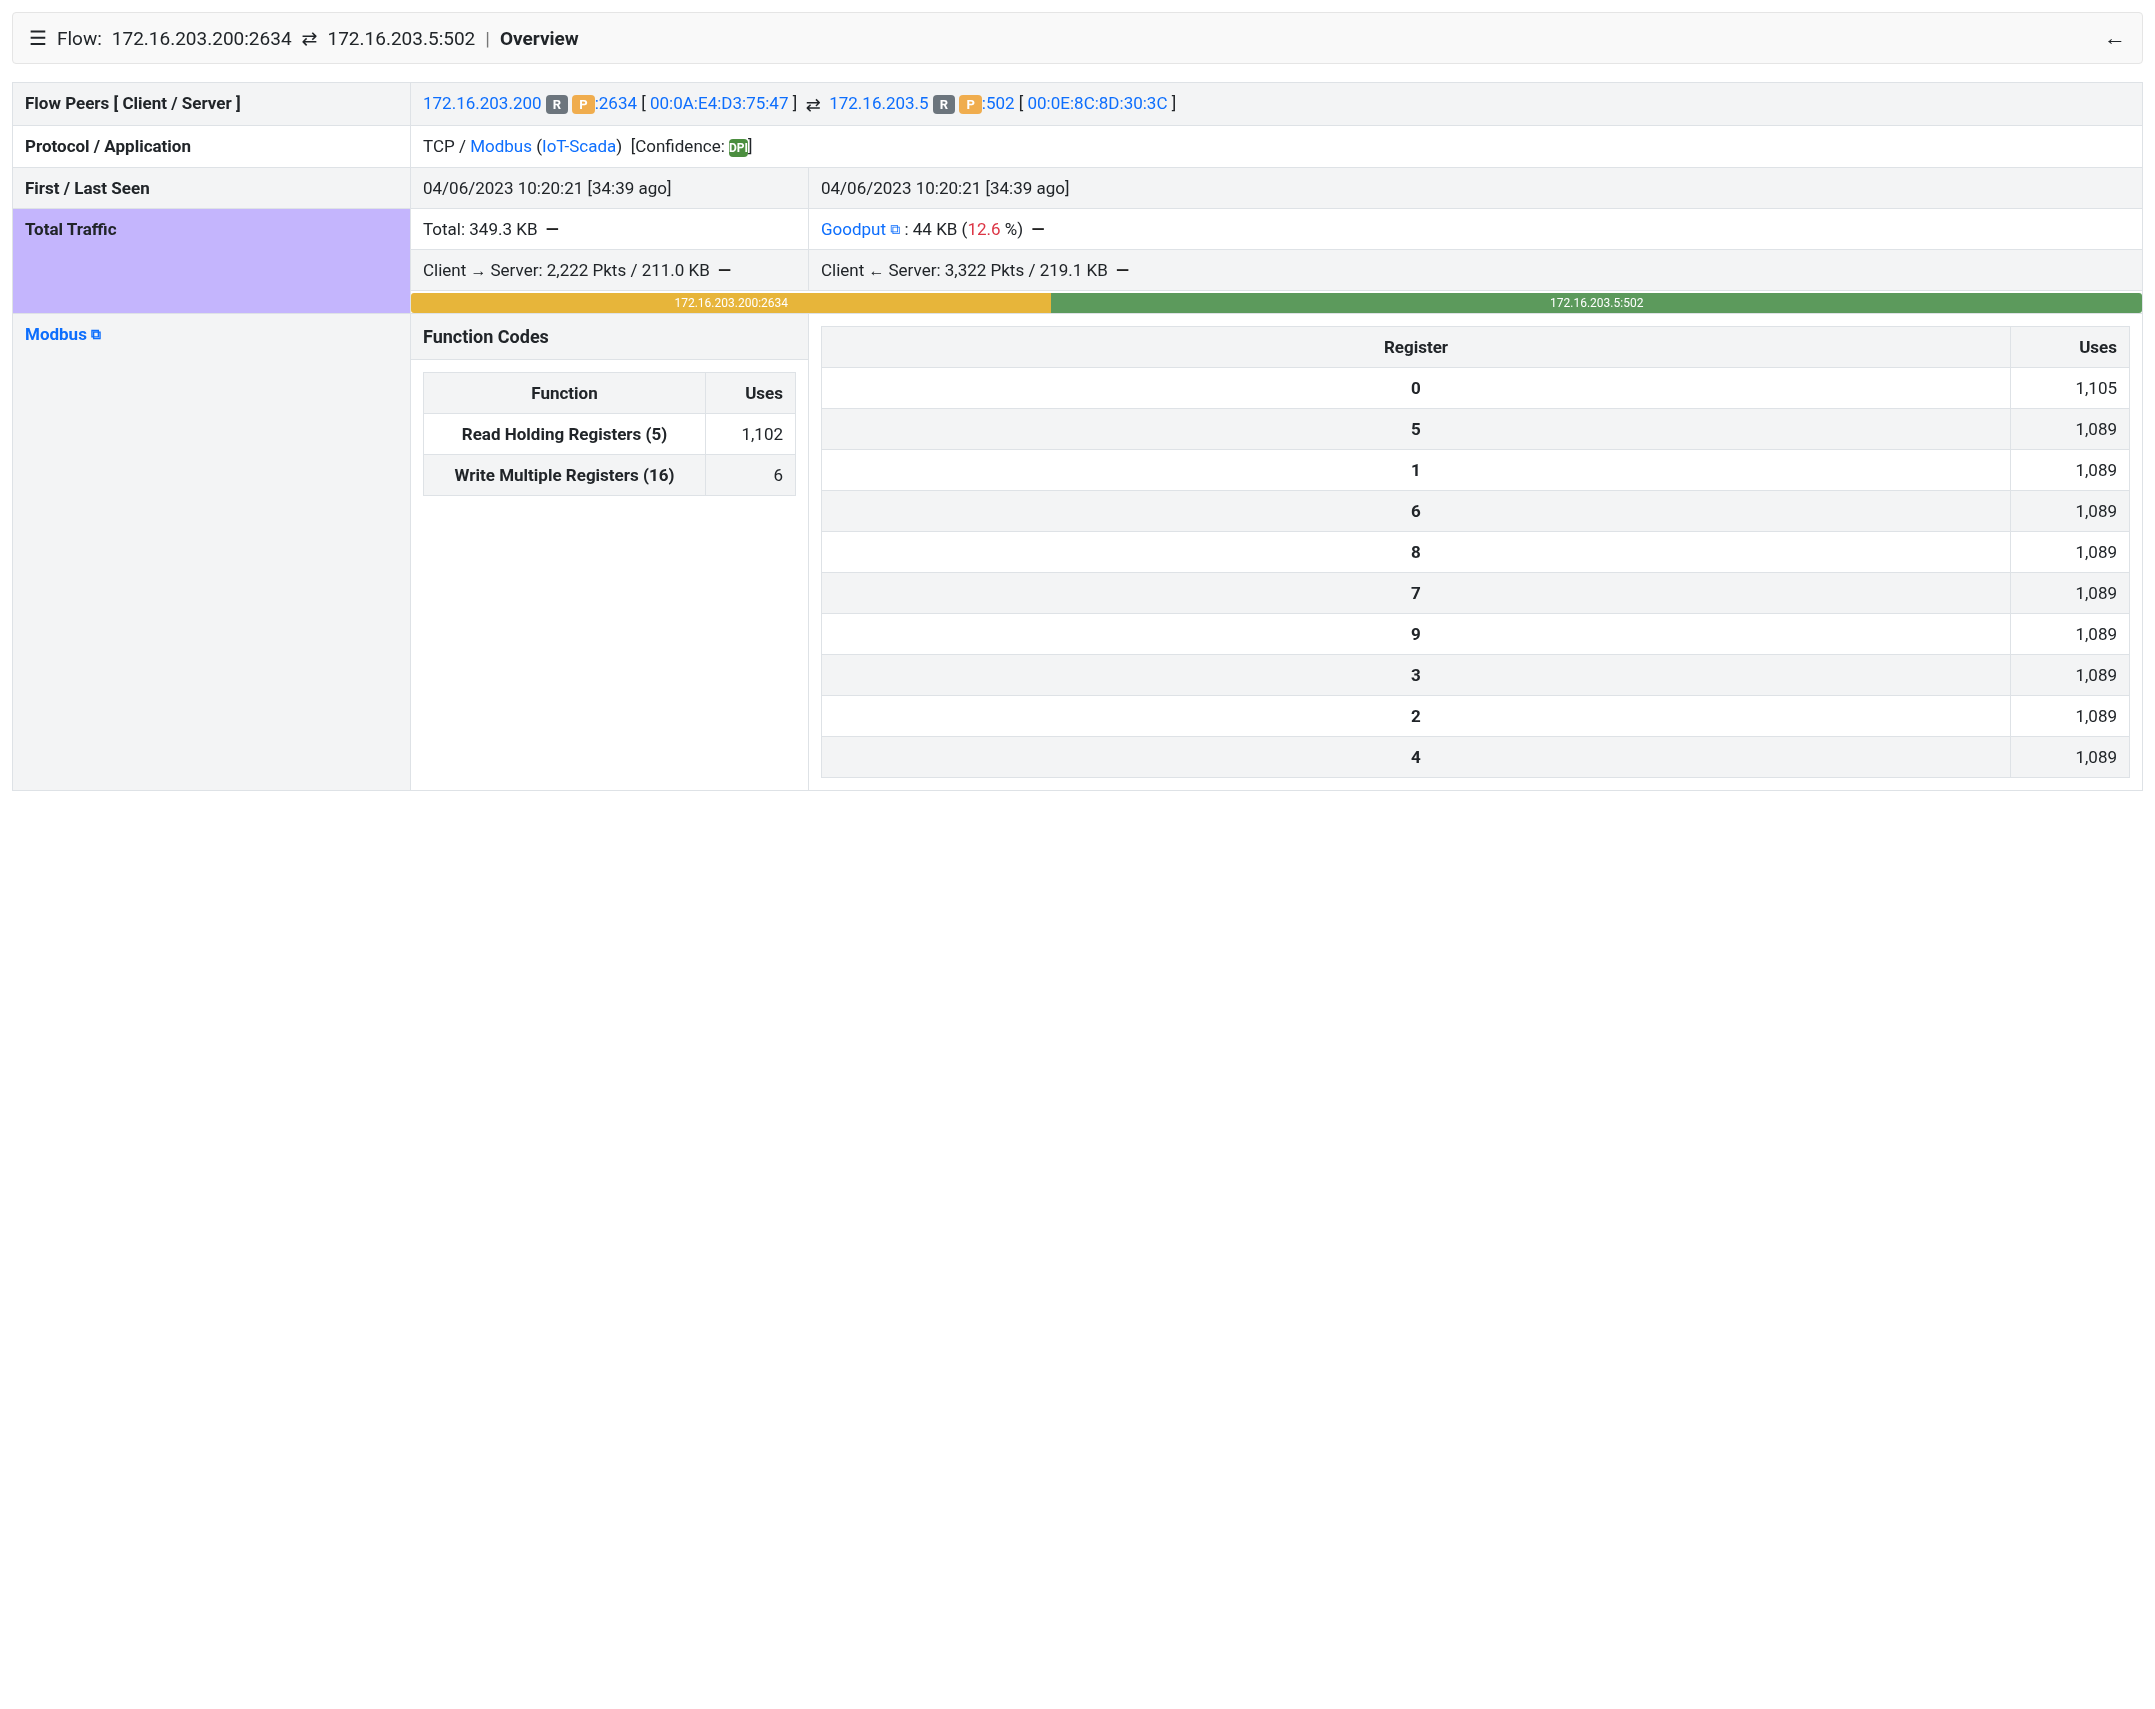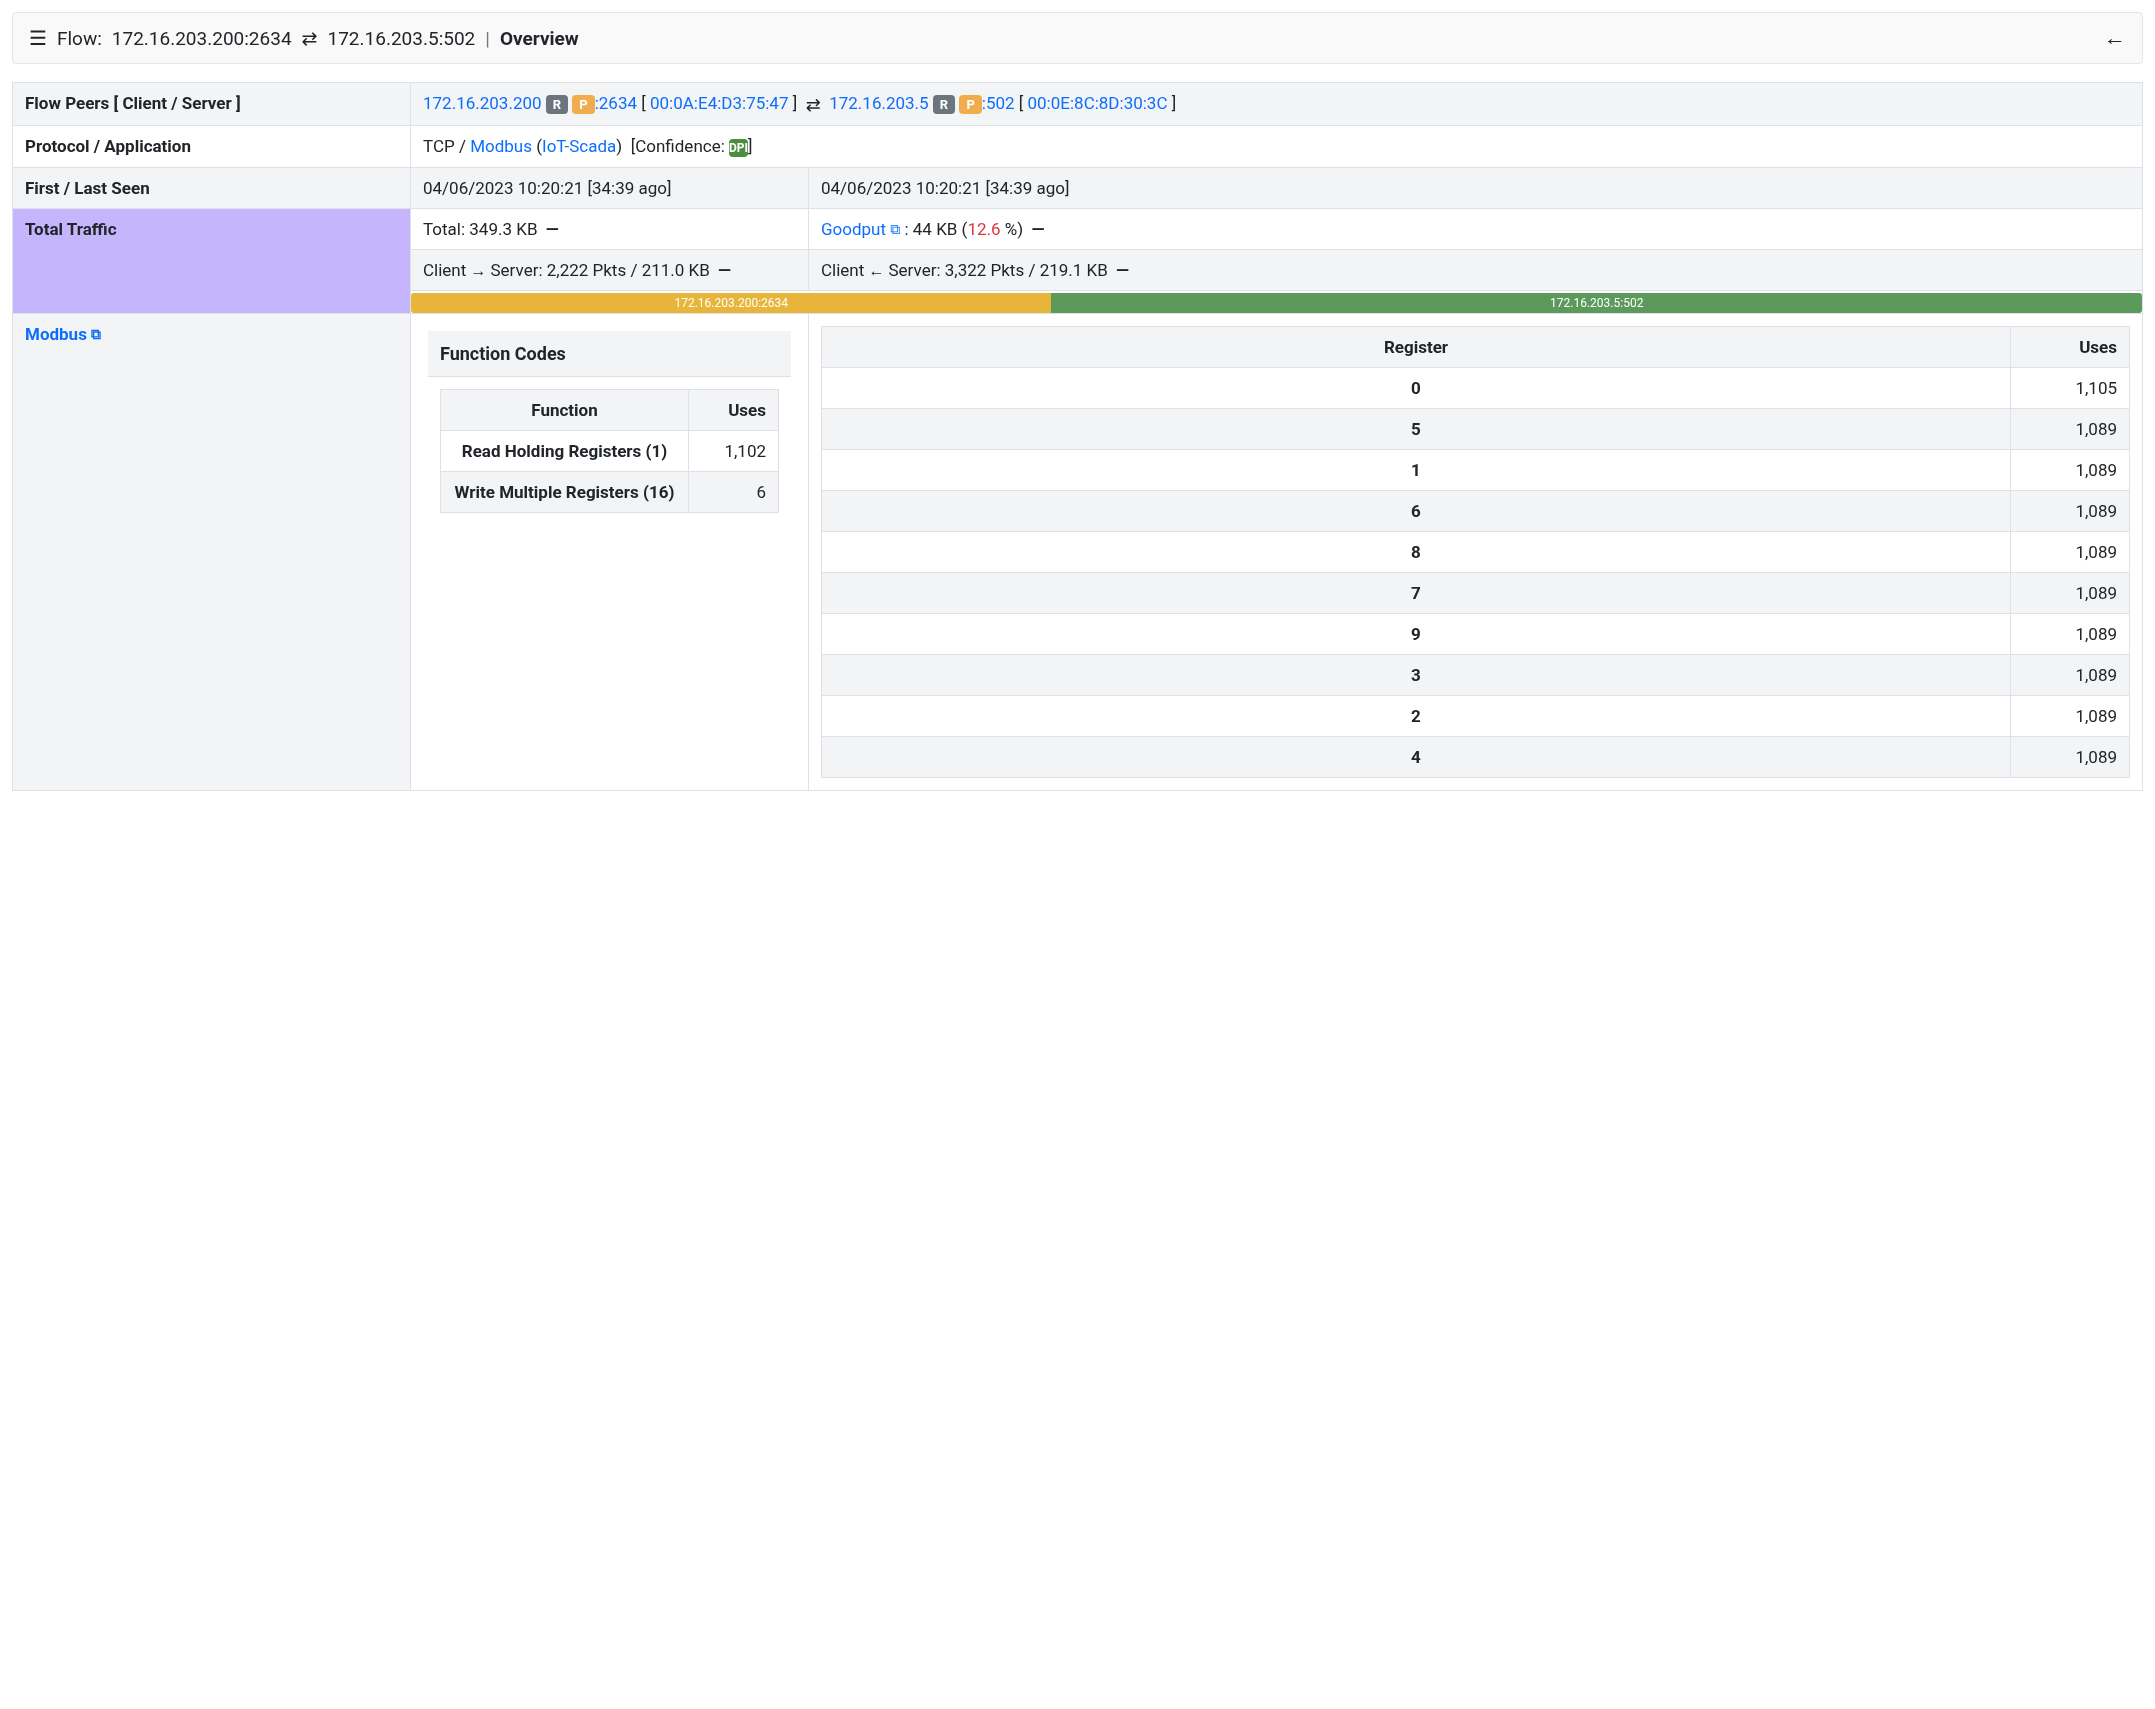--- a/index.html
+++ b/index.html
@@ -181,33 +181,33 @@
             <div class="bar-client" style="width:37%;">172.16.203.200:2634</div>
             <div class="bar-server" style="width:63%;">172.16.203.5:502</div>
           </div>
         </td>
       </tr>
 
       <tr>
         <th style="vertical-align:top;">
           <a class="link modbus-label"><span>Modbus</span> <span class="ext-icon">⧉</span></a>
         </th>
-        <td style="padding:17px; vertical-align:top;">
+        <td style="padding:0; vertical-align:top;">
           <div class="section-title">Function Codes</div>
           <div class="inner-table-wrap">
             <table class="inner">
               <thead>
                 <tr>
                   <th>Function</th>
                   <th class="num" style="width:90px;">Uses</th>
                 </tr>
               </thead>
               <tbody id="func-body">
                   <tr>
-                    <td style="font-weight: 700;">Read Holding Registers (1)</td>
+                    <td style="font-weight: 700;">Read Holding Registers (5)</td>
                     <td class="num">1,102</td>
                   </tr>
                   <tr>
                     <td style="font-weight: 700;">Write Multiple Registers (16)</td>
                     <td class="num">6</td>
                   </tr>
                 </tbody>
             </table>
           </div>
         </td>

